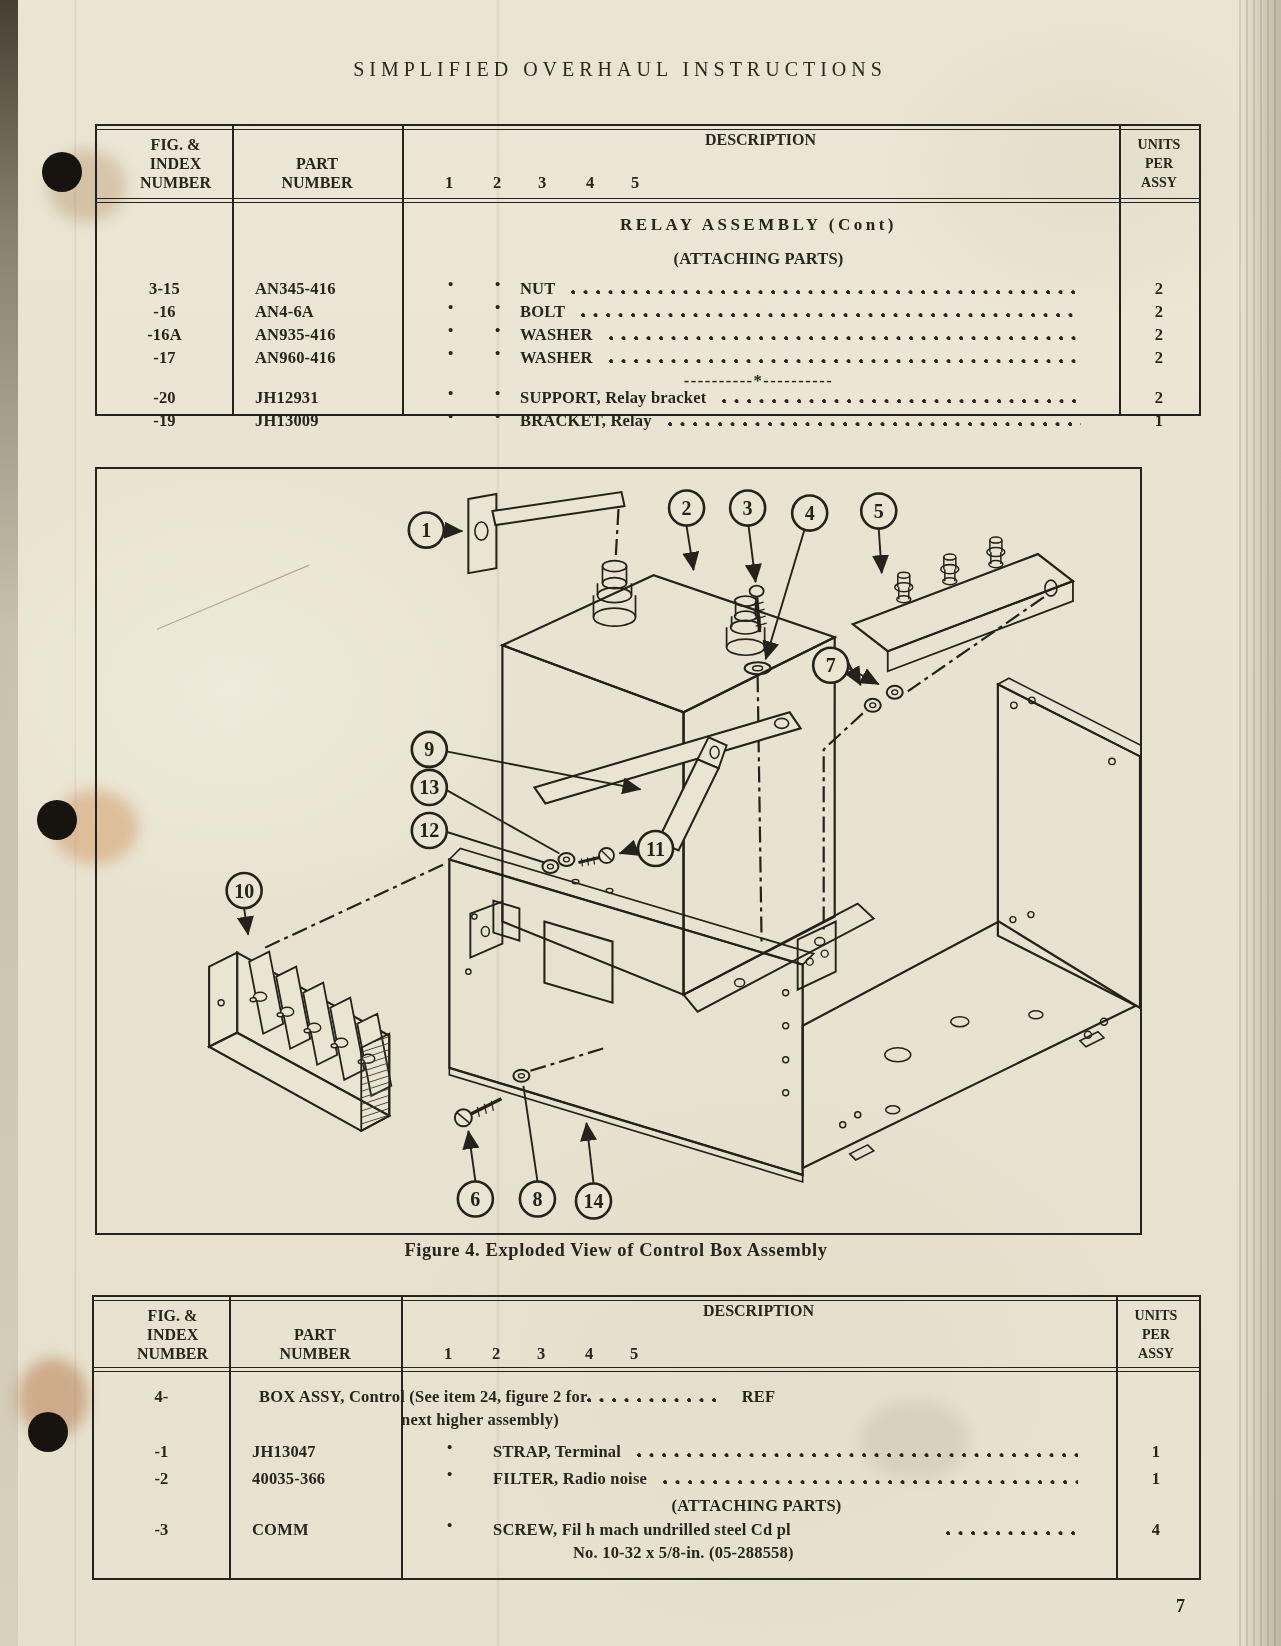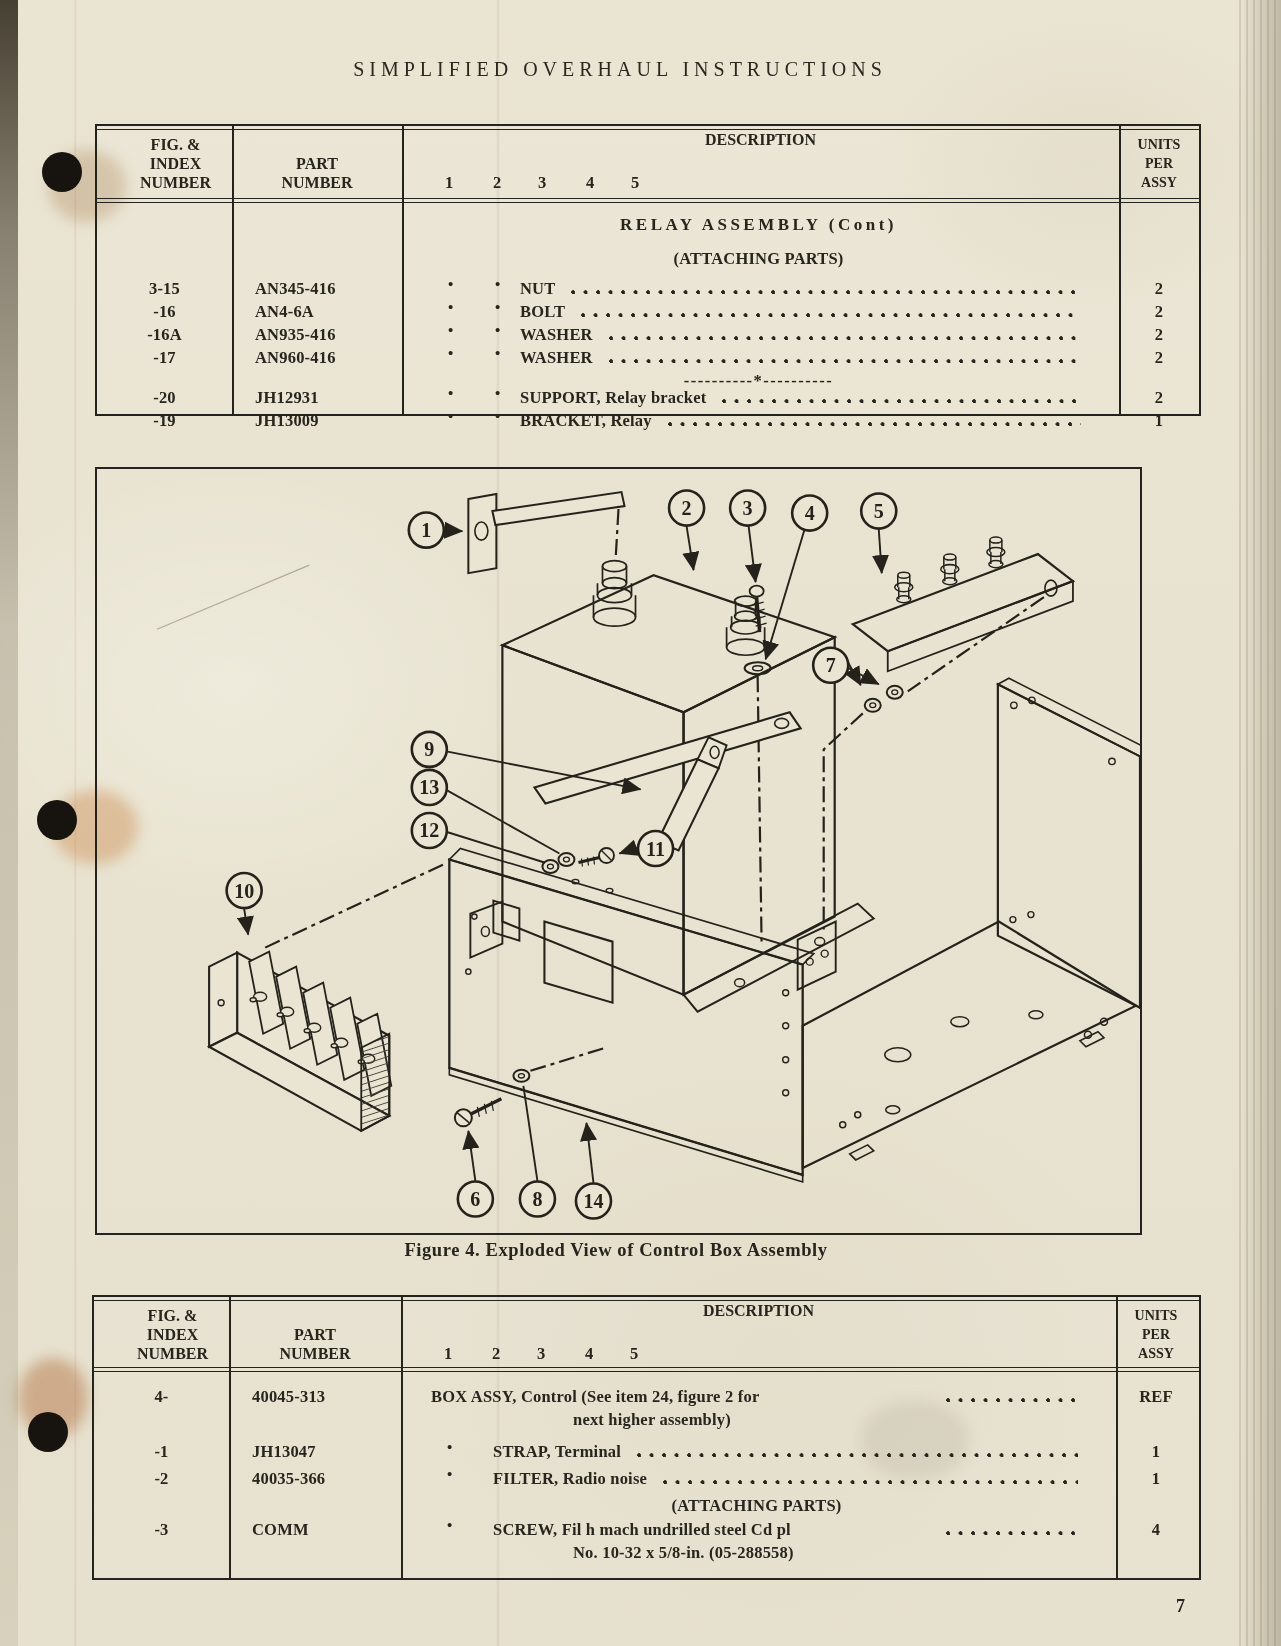--- a/index.html
+++ b/index.html
@@ -523,21 +523,20 @@
         </div>
     </div>
     <div class="th th-units" style="left:1022px;">
       <div>UNITS</div>
       <div>PER</div>
       <div>ASSY</div>
     </div>
     <div class="rows" style="top:76px;" id="rows-bot">
         <div class="tr row r-item two r-first">
           <div class="cell c-fig">4-</div>
-          <div class="cell c-part">40045-313</div>
           <div class="cell c-desc">
             <div class="descline">
               <span class="dtext ind0">BOX ASSY, Control (See item 24, figure 2 for</span>
               <span class="leader short"></span>
             </div>
             <div class="desc2">next higher assembly)</div>
           </div>
           <div class="cell c-units">REF</div>
         </div>
         <div class="tr row r-item">

